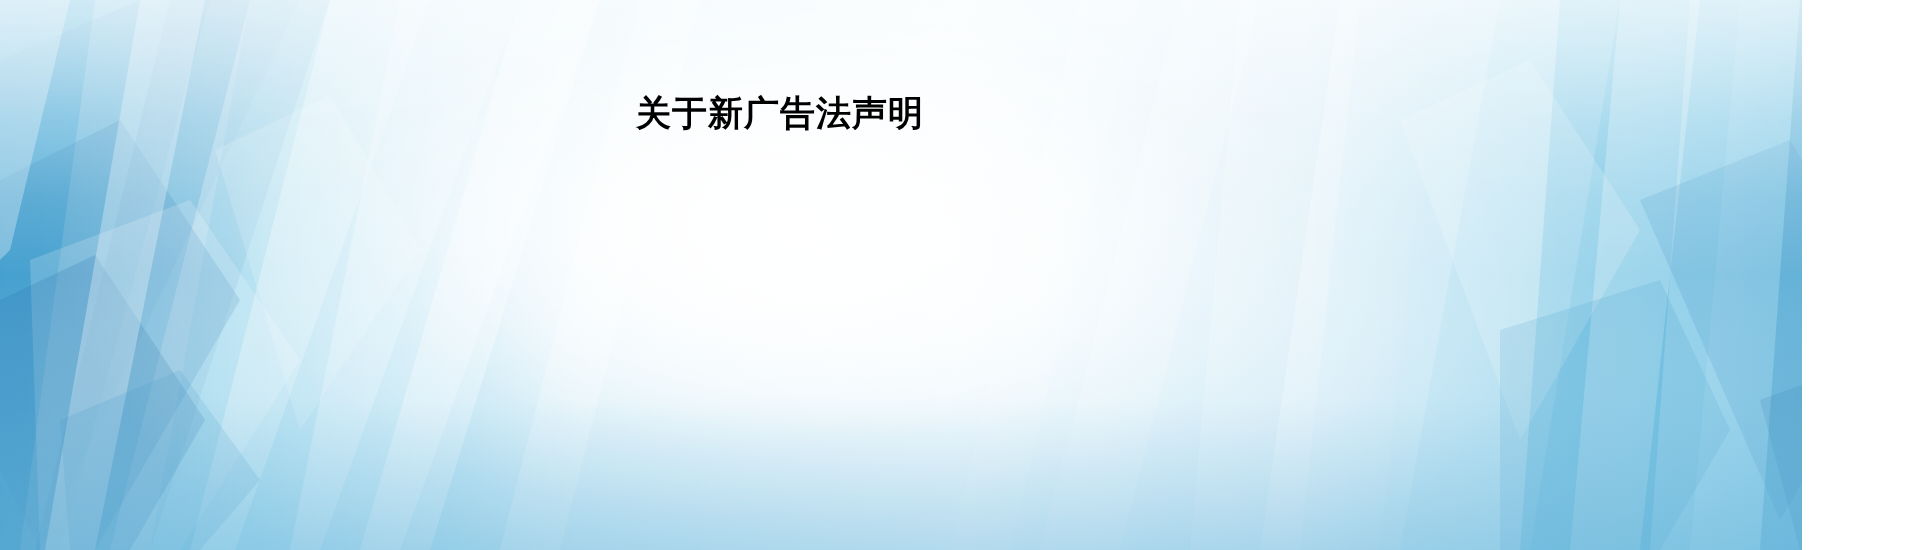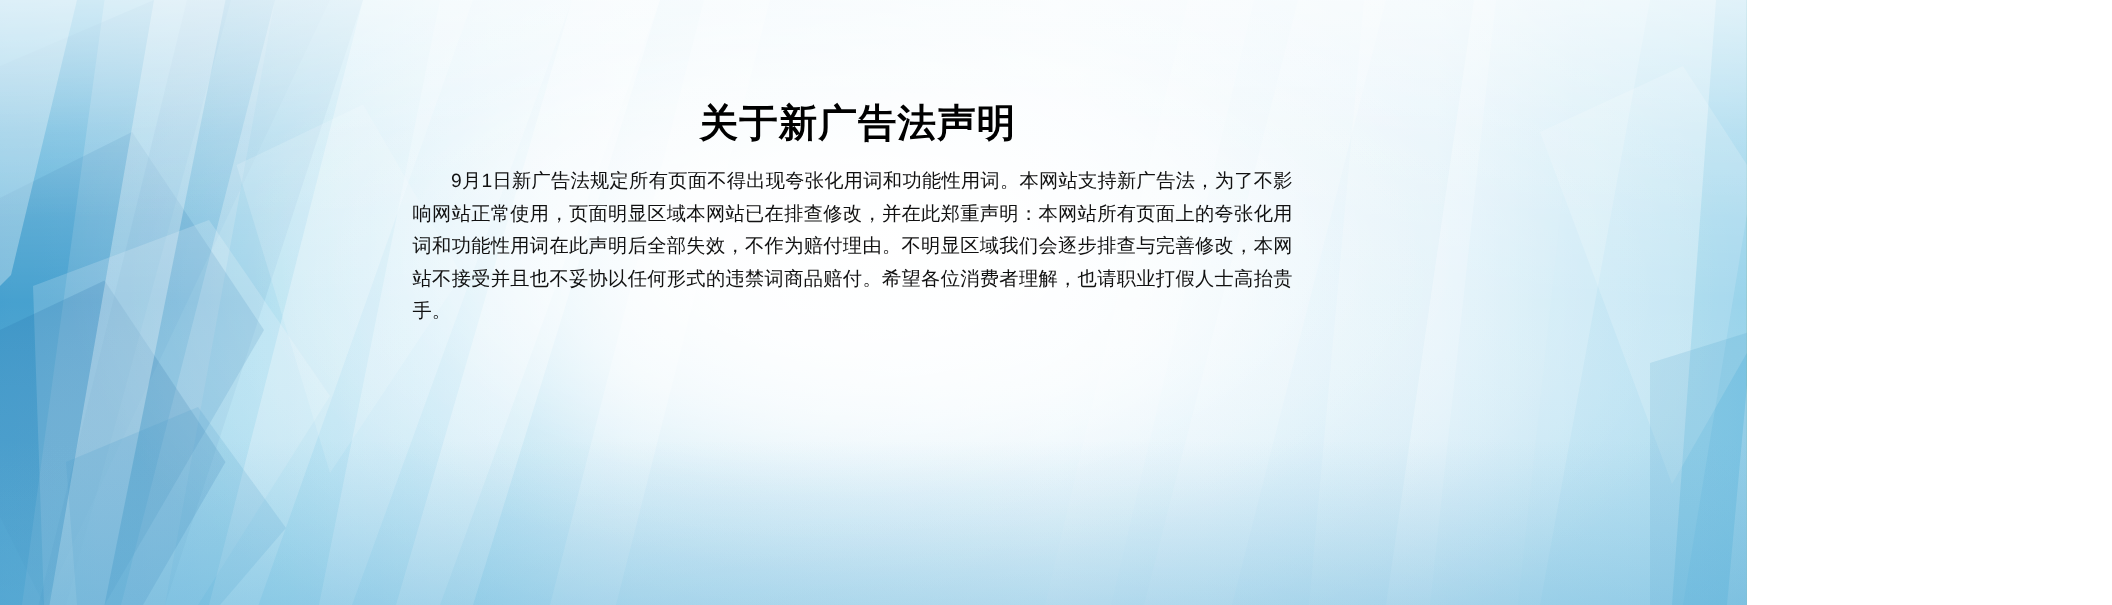--- a/index.html
+++ b/index.html
@@ -3,23 +3,23 @@
 <meta charset="utf-8">
 <style>
   * { box-sizing: border-box; margin: 0; padding: 0; }
   html, body {
     width: 1920px; height: 550px;
     overflow: hidden;
     font-family: "Liberation Sans", "DejaVu Sans", sans-serif;
   }
   #stage {
     position: relative;
-    width: 1588px; height: 550px;
+    width: 1802px; height: 550px;
     overflow: hidden;
-    background: #4d7c0f;
+    background: #c4b5fd;
   }
   
   .bg-svg { position: absolute; inset: 0; width: 1920px; height: 550px; display: block; }
 
   
   .center-glow {
     position: absolute; left: 0; top: 0; width: 1920px; height: 550px;
     background:
       radial-gradient(ellipse 560px 300px at 780px 225px, rgba(255,255,255,0.97) 0%, rgba(255,255,255,0.90) 28%, rgba(255,255,255,0.60) 52%, rgba(255,255,255,0.16) 76%, rgba(255,255,255,0) 100%),
       radial-gradient(ellipse 760px 420px at 820px 250px, rgba(255,255,255,0.72) 0%, rgba(255,255,255,0.34) 45%, rgba(255,255,255,0) 100%);
@@ -146,17 +146,16 @@
   </svg>
 
   <div class="center-glow"></div>
   <div class="top-sheen"></div>
   <div class="bottom-shade"></div>
 
   <div class="content">
     <h1 class="title">关于新广告法声明</h1>
 
     <div class="body-block">
-      <p class="para para-main">9月1日新广告法规定所有页面不得出现夸张化用词和功能性用词。本网站支持新广告法，为了不影响网站正常使用，页面明显区域本网站已在排查修改，并在此郑重声明：本网站所有页面上的夸张化用词和功能性用词在此声明后全部失效，不作为赔付理由。不明显区域我们会逐步排查与完善修改，本网站不接受并且也不妥协以任何形式的违禁词商品赔付。希望各位消费者理解，也请职业打假人士高抬贵手。</p>
     </div>
   </div>
 
 </div>
 
 </body></html>

